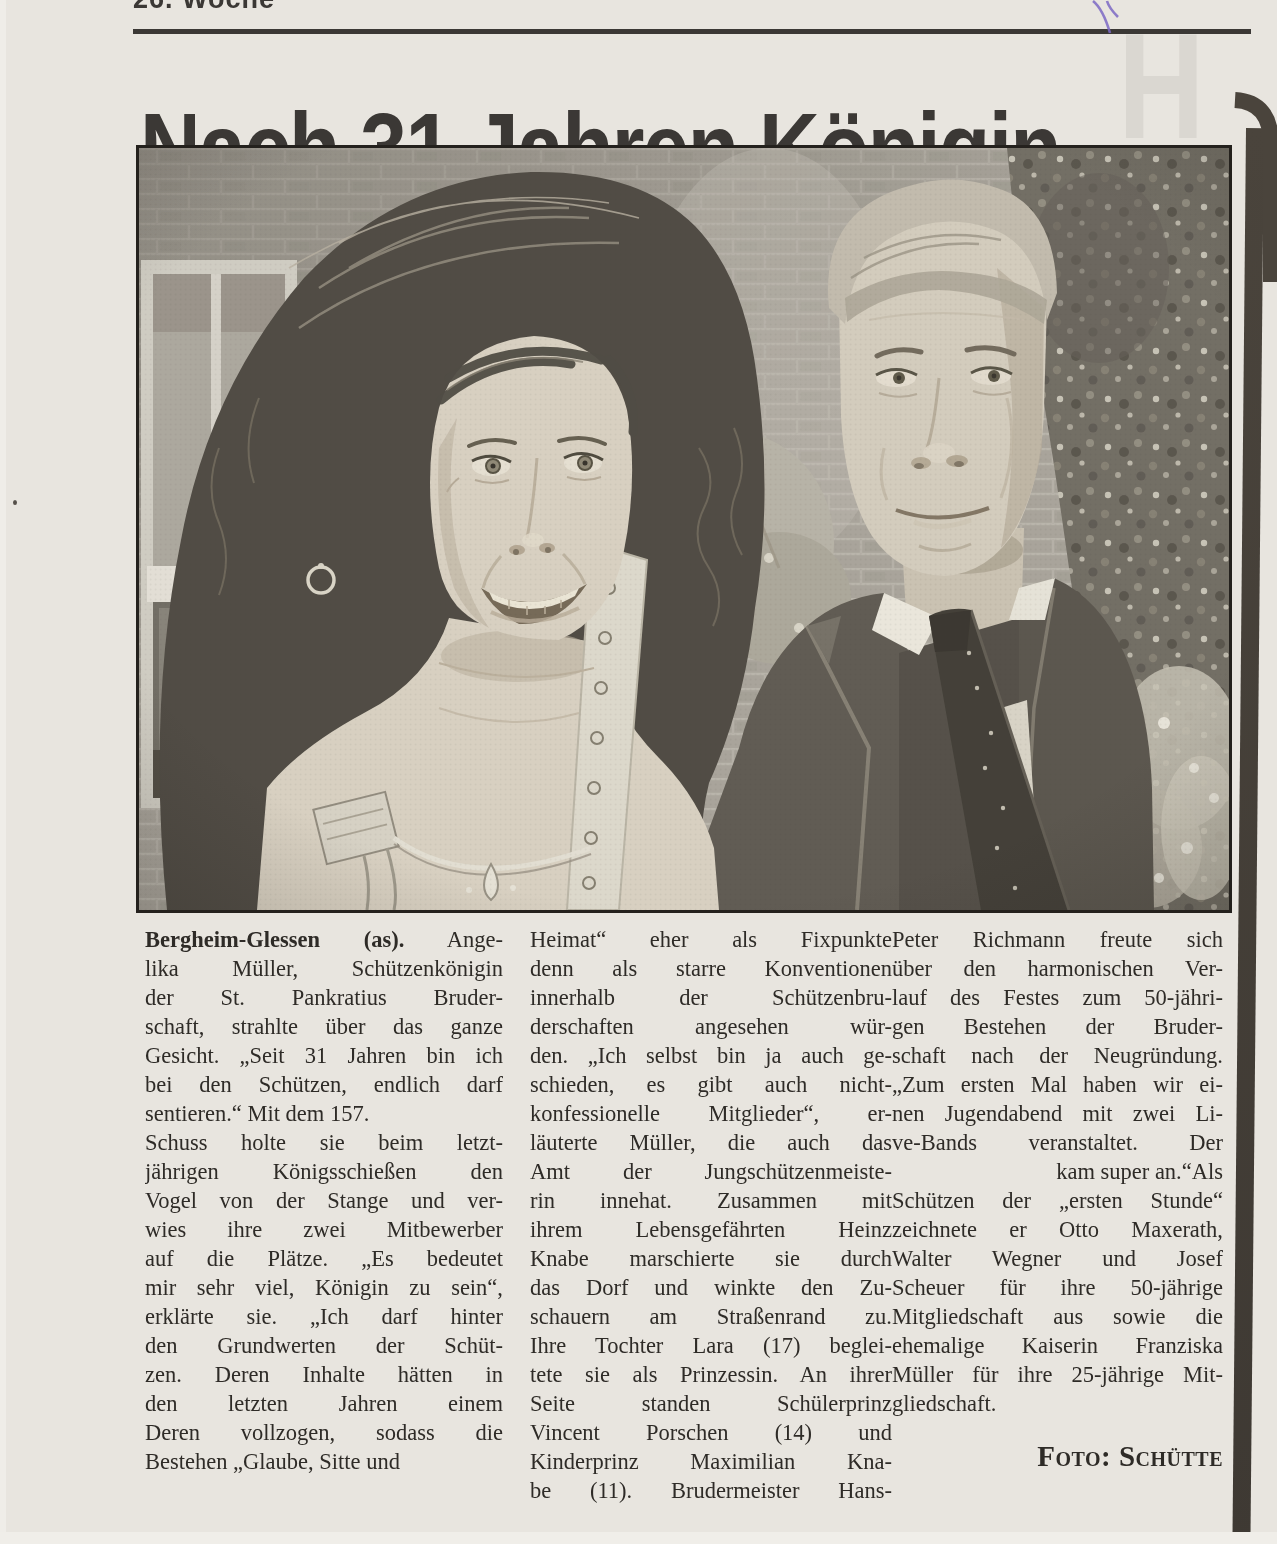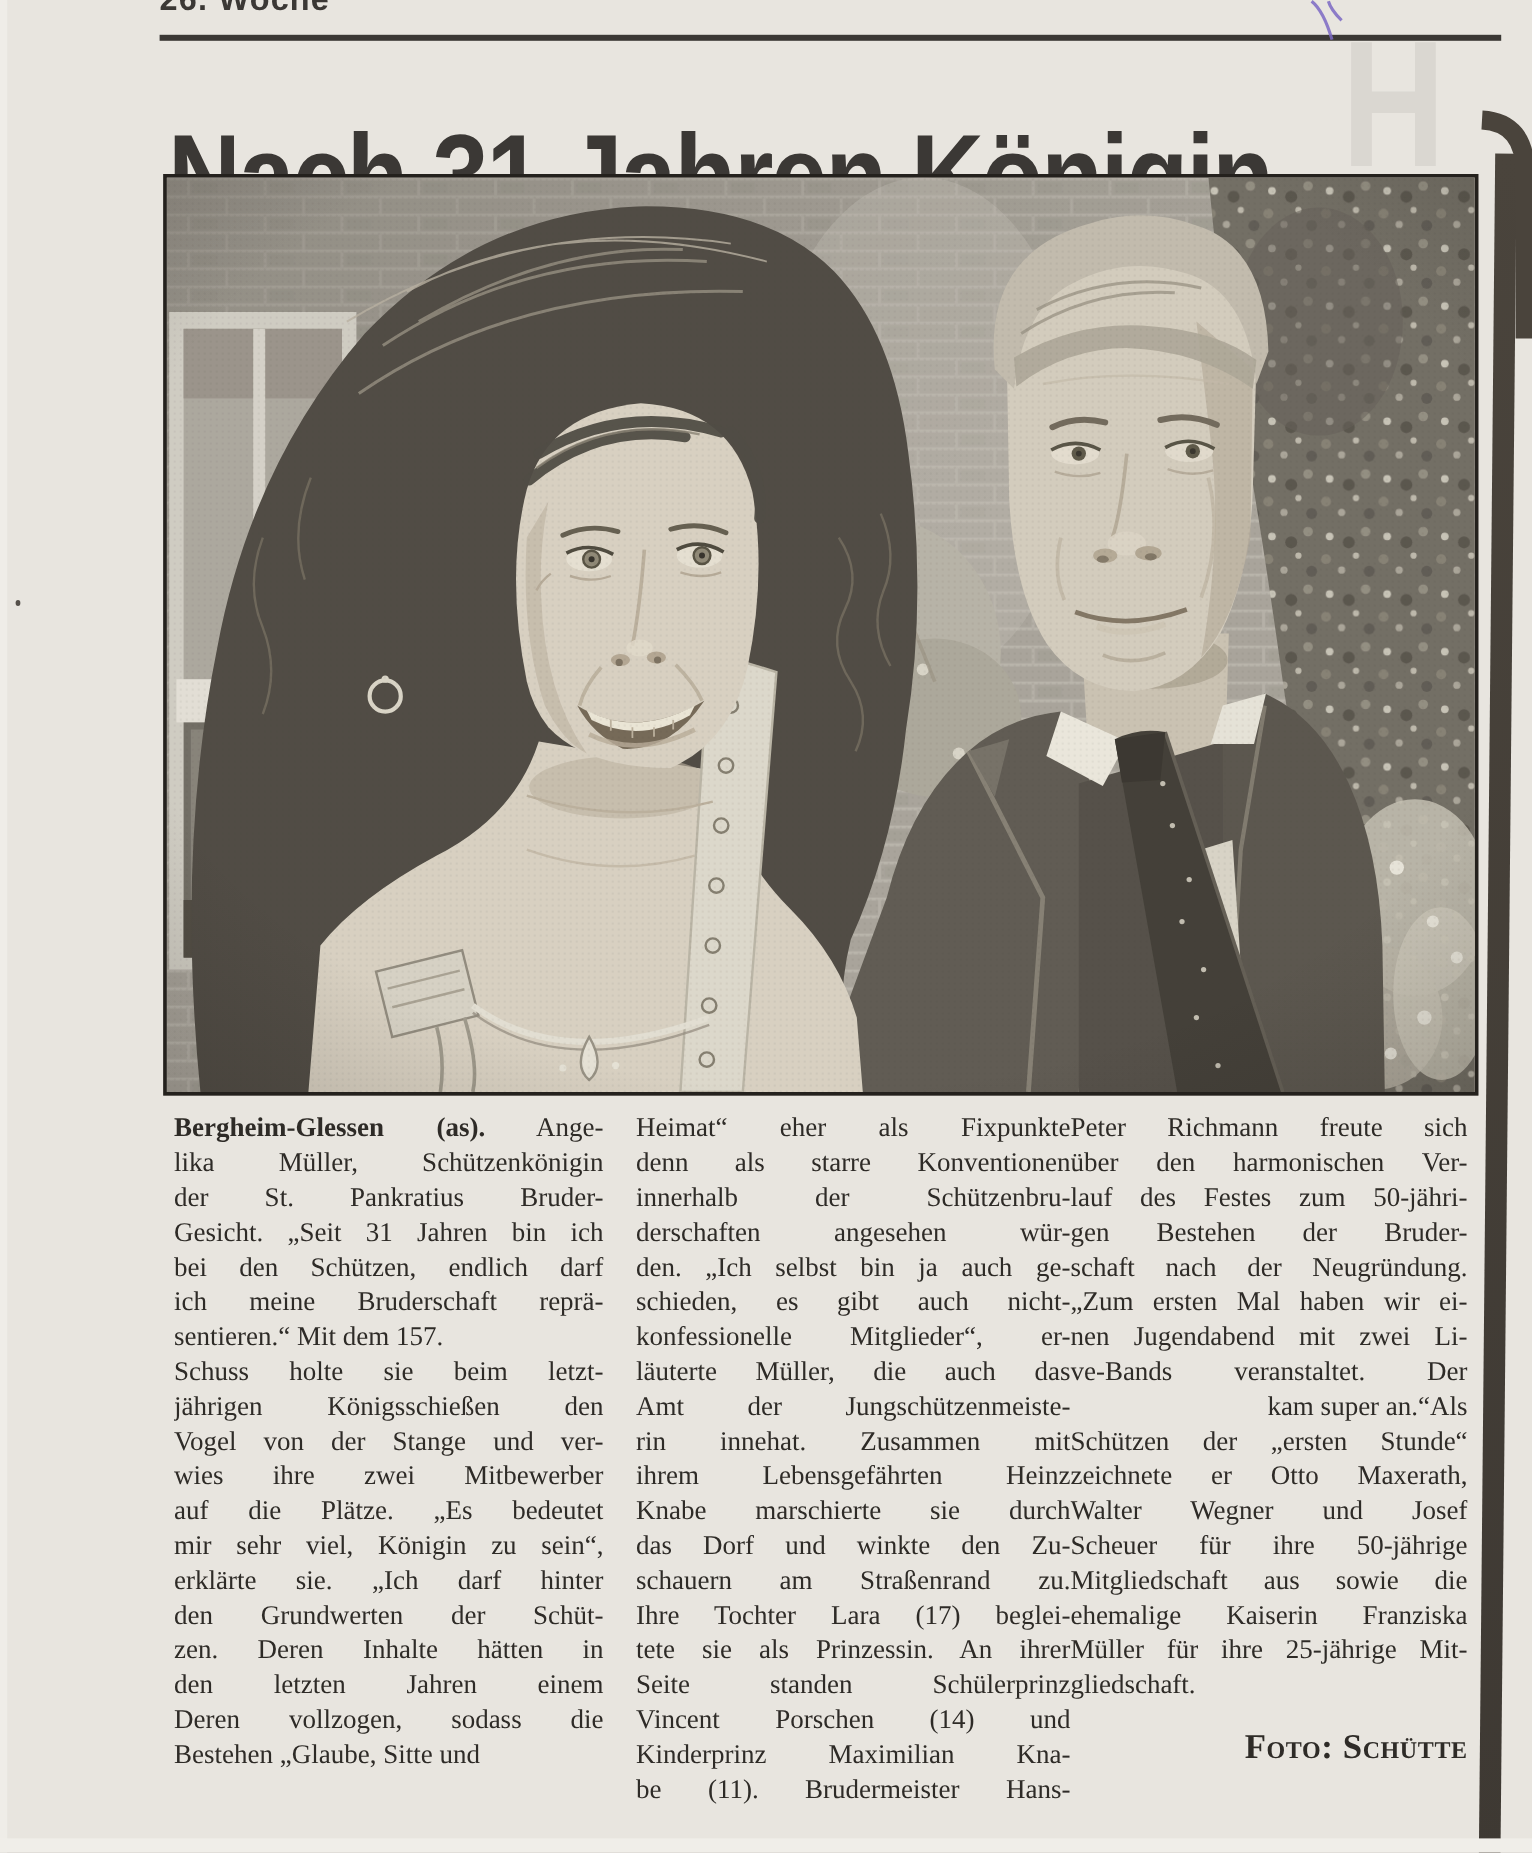--- a/index.html
+++ b/index.html
@@ -261,23 +261,23 @@
       <rect width="1090" height="762" fill="url(#dots)" opacity=".06"></rect>
       <rect width="1090" height="762" fill="#d8d4cb" opacity=".08"></rect>
       <rect width="1090" height="762" fill="url(#vig)"></rect>
     </svg>
   </div>
 
   <div class="col col-1">
       <div class="tline"><b>Bergheim-Glessen (as).</b><span> Ange-</span></div>
       <div class="tline"><span>lika Müller, Schützenkönigin</span></div>
       <div class="tline"><span>der St. Pankratius Bruder-</span></div>
+      <div class="tline"><span>schaft, strahlte über das ganze</span></div>
       <div class="tline"><span>Gesicht. „Seit 31 Jahren bin ich</span></div>
       <div class="tline"><span>bei den Schützen, endlich darf</span></div>
-      <div class="tline"><span>ich meine Bruderschaft reprä-</span></div>
       <div class="tline loose"><span>sentieren.“ Mit dem 157.</span></div>
       <div class="tline"><span>Schuss holte sie beim letzt-</span></div>
       <div class="tline"><span>jährigen Königsschießen den</span></div>
       <div class="tline"><span>Vogel von der Stange und ver-</span></div>
       <div class="tline"><span>wies ihre zwei Mitbewerber</span></div>
       <div class="tline"><span>auf die Plätze. „Es bedeutet</span></div>
       <div class="tline"><span>mir sehr viel, Königin zu sein“,</span></div>
       <div class="tline"><span>erklärte sie. „Ich darf hinter</span></div>
       <div class="tline"><span>den Grundwerten der Schüt-</span></div>
       <div class="tline"><span>zen. Deren Inhalte hätten in</span></div>

